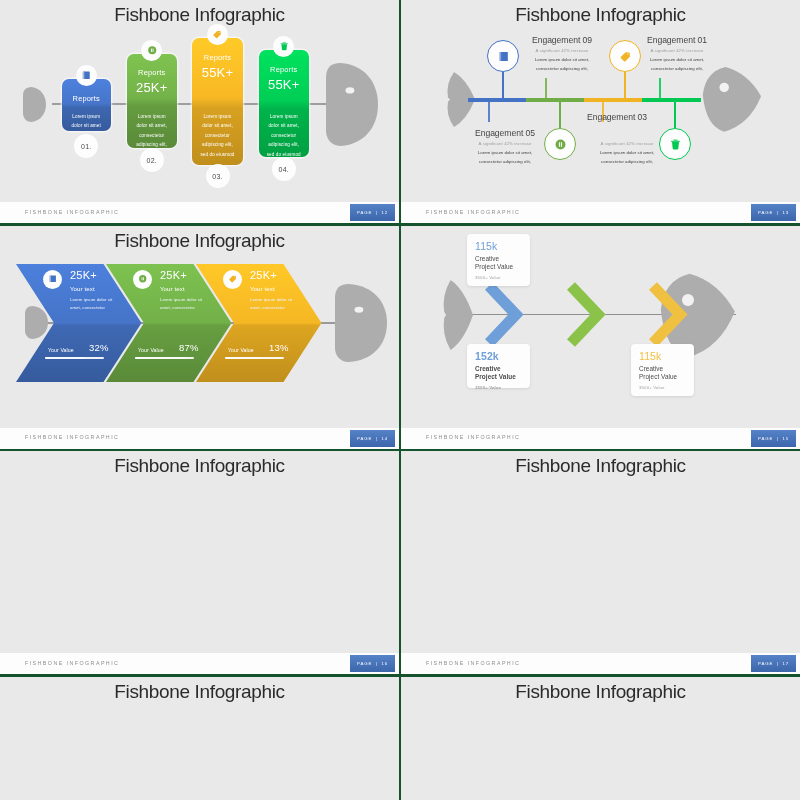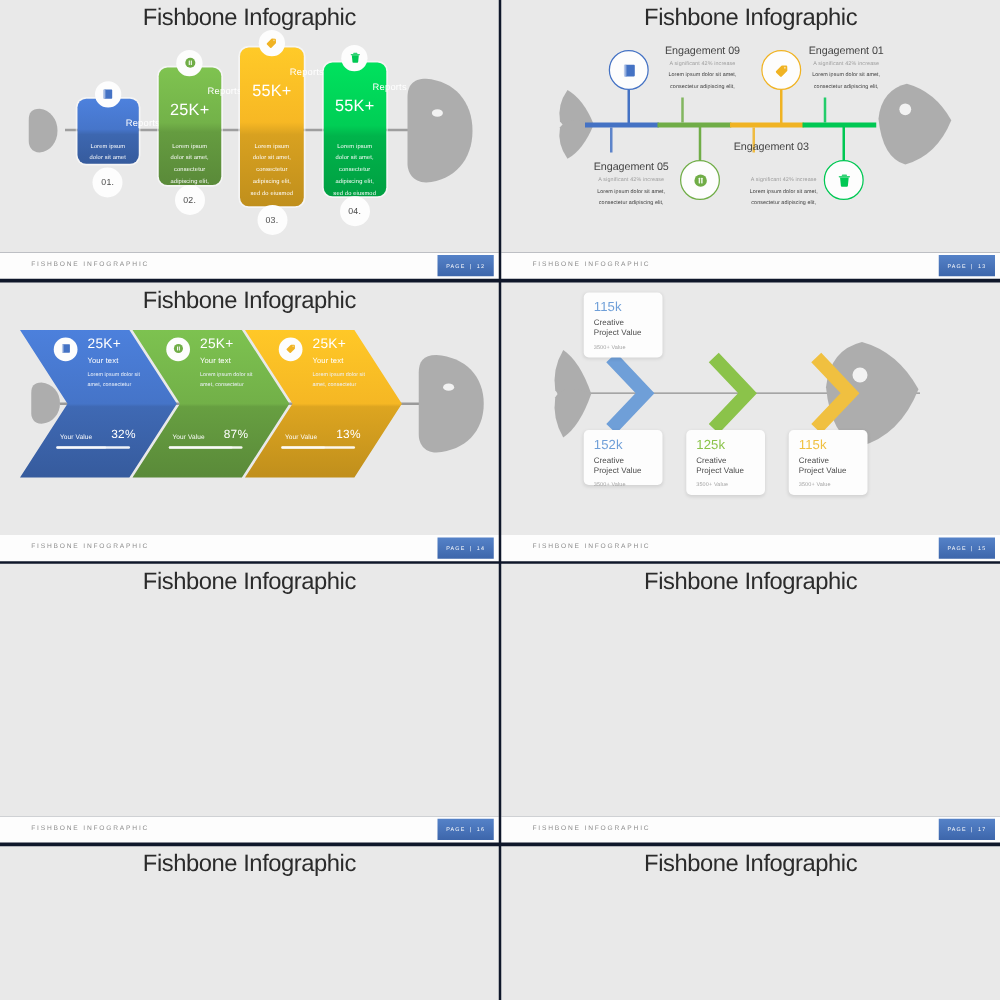--- a/index.html
+++ b/index.html
@@ -1,32 +1,32 @@
 <!DOCTYPE html>
 <html><head>
 <meta charset="utf-8">
 <style>
 *{box-sizing:border-box;}
 html,body{margin:0;padding:0;}
 body{width:800px;height:800px;background:#e9e9e9;font-family:"Liberation Sans",sans-serif;overflow:hidden;}
-.grid{position:relative;width:800px;height:800px;background:#0f172a;}
+.grid{position:relative;width:800px;height:800px;background:#14532d;}
 .cell{position:absolute;width:399px;height:223px;}
 .slide{position:absolute;left:0;top:0;width:399px;height:202px;background:#e9e9e9;overflow:hidden;}
 .footbar{position:absolute;left:0;top:202px;width:399px;height:21px;background:#fdfdfd;}
 .flabel{position:absolute;left:25px;top:9.5px;transform:translateY(-50%);font-size:5.3px;letter-spacing:1.45px;color:#8d8d8d;white-space:nowrap;}
 .badge{position:absolute;right:4px;top:2px;width:45px;height:17px;background:linear-gradient(180deg,#5582c8 0%,#3d66ab 100%);display:flex;align-items:center;justify-content:center;}
 .badge span{font-size:4.3px;letter-spacing:.95px;color:#fff;}
 .badge span.sep{margin:0 3.5px;}
 .stitle{position:absolute;left:0;width:399px;text-align:center;font-size:19px;color:#2b2b2b;letter-spacing:-.35px;line-height:1;}
 svg{display:block;overflow:visible;}
 .abs{position:absolute;}
 
 
 .s1card{position:absolute;border-radius:7px;color:#fff;text-align:center;}
-.s1card .lbl{position:absolute;left:0;width:100%;font-size:7.5px;letter-spacing:.15px;margin-left:28px;}
+.s1card .lbl{position:absolute;left:0;width:100%;font-size:7.5px;letter-spacing:.15px;}
 .s1card .val{position:absolute;left:0;width:100%;font-size:13px;letter-spacing:.2px;}
 .s1card .bdy{position:absolute;left:6px;width:calc(100% - 12px);font-size:4.6px;line-height:2.05;letter-spacing:.12px;}
 .icircle{position:absolute;border-radius:50%;background:#fdfdfd;display:flex;align-items:center;justify-content:center;}
 .numcircle{position:absolute;border-radius:50%;background:#fdfdfd;display:flex;align-items:center;justify-content:center;font-size:7px;color:#4a4a4a;letter-spacing:.2px;}
 
 
   .s2h{position:absolute;font-size:8.6px;color:#454545;letter-spacing:-.05px;white-space:nowrap;}
 .s2s{position:absolute;font-size:4.3px;color:#9d9d9d;letter-spacing:.1px;white-space:nowrap;}
 .s2b{position:absolute;font-size:4.3px;color:#3c3c3c;line-height:2.0;letter-spacing:.05px;}
 .ringcircle{position:absolute;border-radius:50%;background:#fdfdfd;display:flex;align-items:center;justify-content:center;}
@@ -306,27 +306,22 @@
           <path d="M 0 0 L 27 28.5 L 0 57" fill="none" stroke="#8bc34a" stroke-width="11" stroke-linejoin="miter"></path>
         </svg>
         <svg class="abs" style="left:252px;top:60.5px;" width="30" height="58" viewBox="0 0 30 58">
           <path d="M 0 0 L 27 28.5 L 0 57" fill="none" stroke="#f0c040" stroke-width="11" stroke-linejoin="miter"></path>
         </svg>
         <div class="s4box" style="left:66px;top:8px;width:63px;height:52px;">
           <div class="s4n" style="left:8px;top:6px;color:#6f9fd8;">115k</div>
           <div class="s4t" style="left:8px;top:21px;">Creative<br>Project Value</div>
           <div class="s4s" style="left:8px;top:41px;">3500+ Value</div>
         </div>
-        <div class="s4box" style="left:66px;top:118px;width:63px;height:44px;">
+        <div class="s4box" style="left:66px;top:118px;width:63px;height:44px;font-weight:bold;">
           <div class="s4n" style="left:8px;top:6px;color:#6f9fd8;">152k</div>
-          <div class="s4t" style="left:8px;top:21px;">Creative<br>Project Value</div>
-          <div class="s4s" style="left:8px;top:41px;">3500+ Value</div>
-        </div>
-        <div class="s4box" style="left:148px;top:118px;width:63px;height:52px;">
-          <div class="s4n" style="left:8px;top:6px;color:#8bc34a;">125k</div>
           <div class="s4t" style="left:8px;top:21px;">Creative<br>Project Value</div>
           <div class="s4s" style="left:8px;top:41px;">3500+ Value</div>
         </div>
         <div class="s4box" style="left:230px;top:118px;width:63px;height:52px;">
           <div class="s4n" style="left:8px;top:6px;color:#f0c040;">115k</div>
           <div class="s4t" style="left:8px;top:21px;">Creative<br>Project Value</div>
           <div class="s4s" style="left:8px;top:41px;">3500+ Value</div>
         </div>
       </div>
       <div class="footbar">

